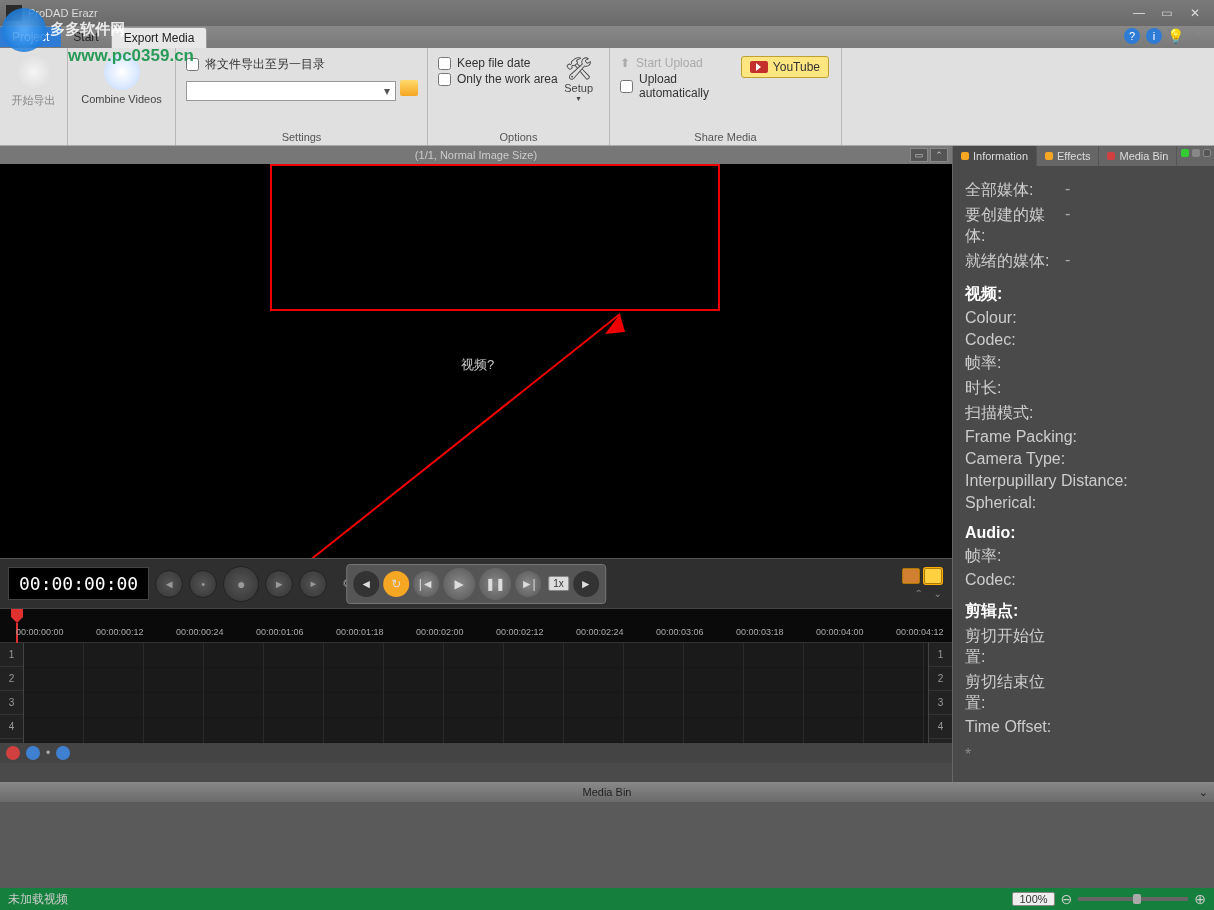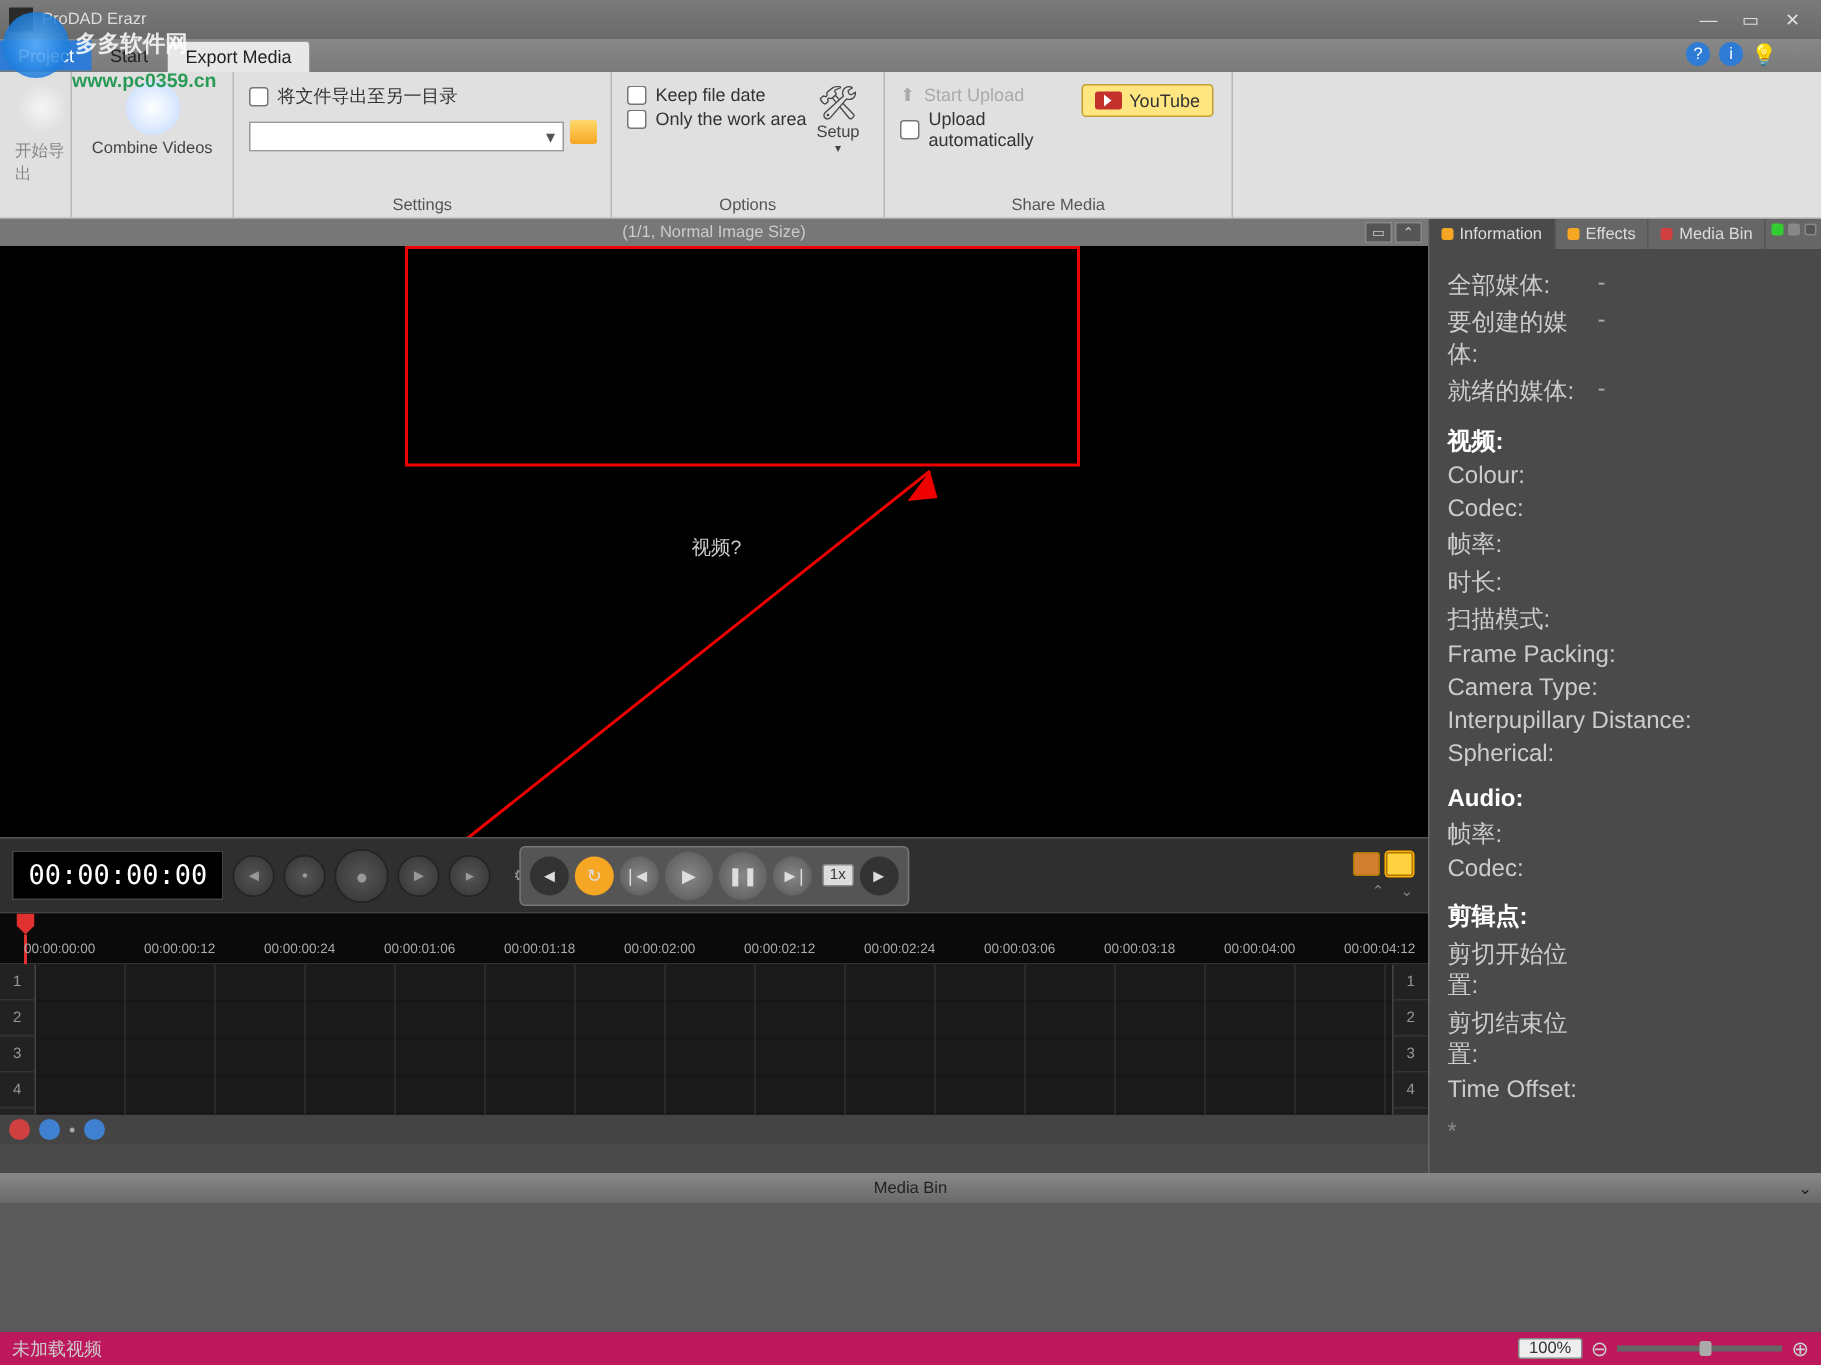--- a/index.html
+++ b/index.html
@@ -74,29 +74,29 @@
 .side-tab.active { background: #4a4a4a; }
 .dot { width: 8px; height: 8px; border-radius: 2px; }
 .side-body { flex: 1; padding: 10px 12px; font-size: 16px; color: #ddd; overflow: hidden; }
 .info-row { display: flex; margin: 4px 0; }
 .info-row .k { width: 100px; color: #ccc; }
 .info-row .v { color: #aaa; }
 .sec-h { font-weight: bold; color: #fff; margin: 12px 0 4px; }
 .mediabin-bar { height: 20px; background: linear-gradient(#888,#6a6a6a); display: flex; align-items: center; justify-content: center; font-size: 11px; color: #222; position: relative; }
 .mediabin-bar .chev { position: absolute; right: 6px; }
 .mediabin-area { height: 88px; background: #5a5a5a; }
-.statusbar { position: absolute; bottom: 0; left: 0; right: 0; height: 22px; background: #be185d; display: flex; align-items: center; padding: 0 8px; color: #ccc; font-size: 12px; }
+.statusbar { position: absolute; bottom: 0; left: 0; right: 0; height: 22px; background: #15803d; display: flex; align-items: center; padding: 0 8px; color: #ccc; font-size: 12px; }
 .statusbar .right { margin-left: auto; display: flex; align-items: center; gap: 6px; }
 .zoom-box { background: #eee; color: #333; border: 1px solid #888; padding: 0 6px; font-size: 11px; border-radius: 2px; }
 .zoom-slider { width: 110px; height: 4px; background: #666; position: relative; }
 .zoom-slider .thumb { position: absolute; left: 50%; top: -3px; width: 8px; height: 10px; background: #aaa; border-radius: 2px; }
 .watermark { position: absolute; left: 2px; top: 8px; font-size: 15px; font-weight: bold; pointer-events: none; opacity: 0.85; }
 .watermark .logo { width: 44px; height: 44px; border-radius: 22px; background: radial-gradient(#5bb0ff,#0066cc); display: inline-block; vertical-align: middle; }
 .watermark .t1 { color: #ffffff; }
-.watermark .t2 { color: #0a9040; font-size: 13px; display: block; margin-left: 46px; margin-top: -6px; }
+.watermark .t2 { color: #0a9040; font-size: 17px; display: block; margin-left: 66px; margin-top: -6px; }
 </style>
 </head>
 <body>
 
 <div class="titlebar">
   <span class="app-icon"></span>
   <span class="title">ProDAD Erazr</span>
   <span class="win-btn">—</span>
   <span class="win-btn">▭</span>
   <span class="win-btn">✕</span>
@@ -109,21 +109,21 @@
 </div>
 
 <div class="help-icons">
   <span style="background:#2e7cd6">?</span>
   <span style="background:#2e7cd6">i</span>
   <span style="background:none;color:#e8c020;font-size:14px">💡</span>
   <span style="background:none;color:#888">⌃</span>
 </div>
 
 <div class="ribbon">
-  <div class="ribbon-group" style="width:48px">
+  <div class="ribbon-group" style="width:68px">
     <div class="g-body">
         <div class="big-btn">
           <div class="ic"></div>
           <span>开始导出</span>
         </div>
       </div>
   </div>
   <div class="ribbon-group" style="width:108px">
     <div class="g-body">
         <div class="big-btn" style="color:#444;width:90px">

